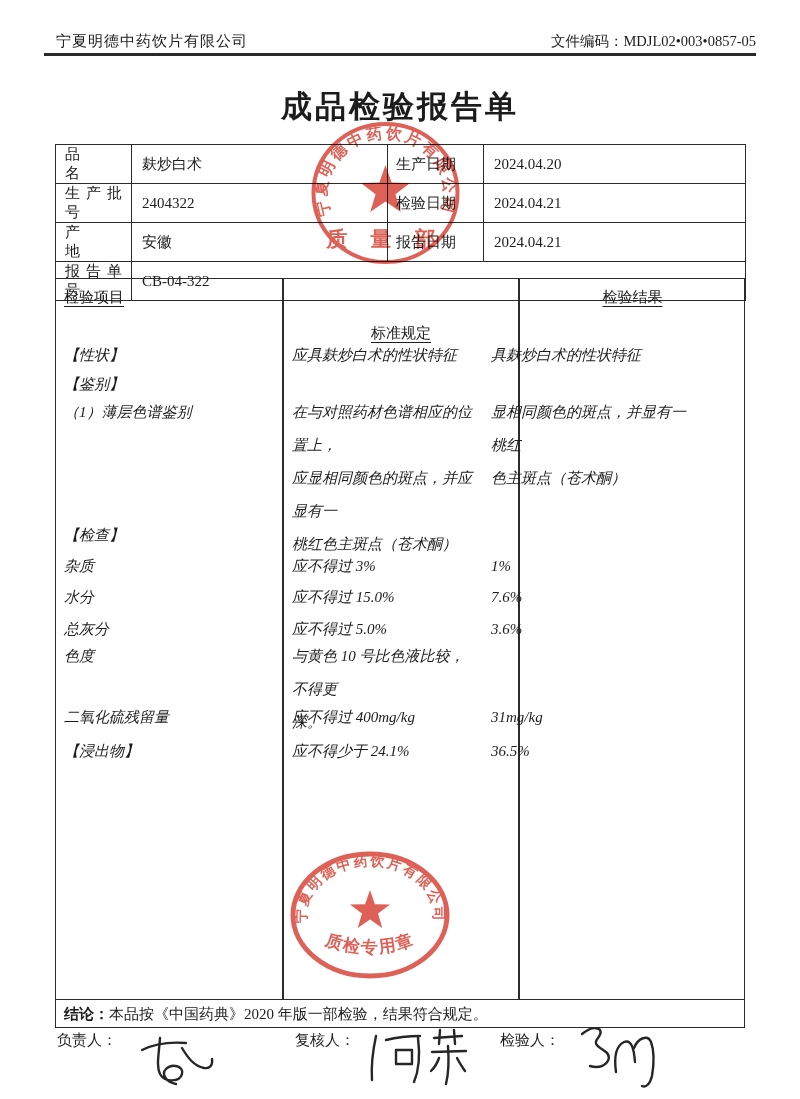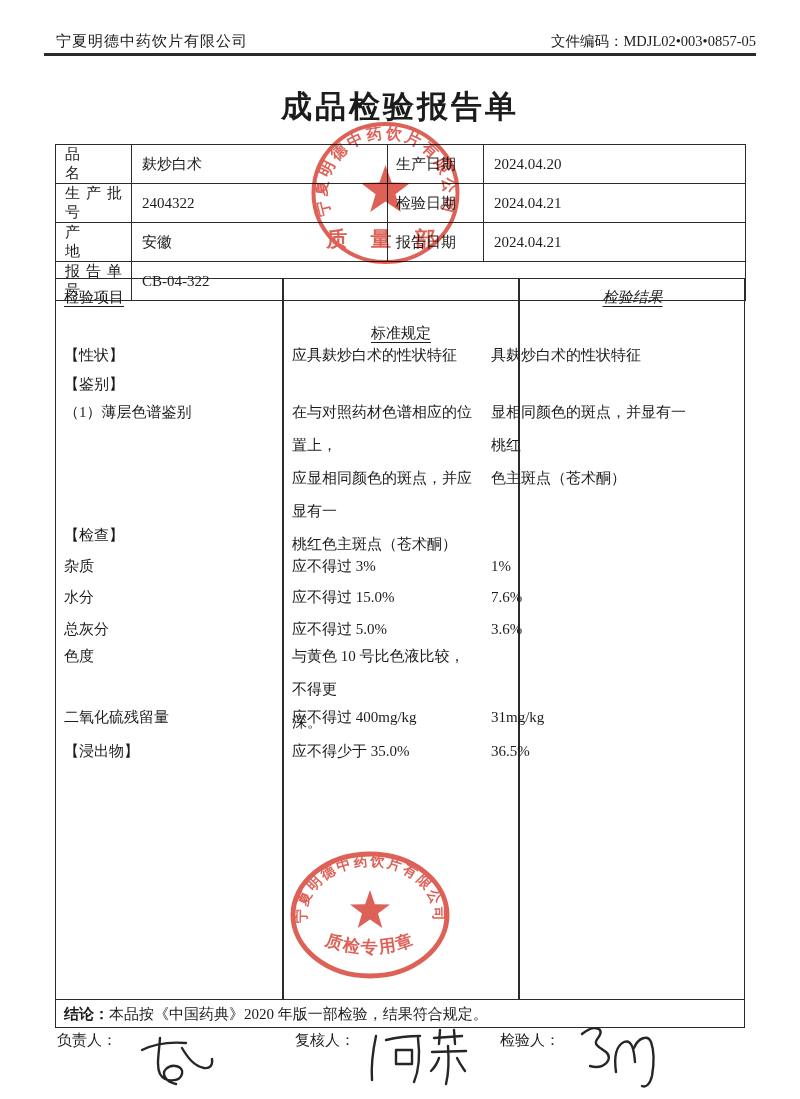--- a/index.html
+++ b/index.html
@@ -22,22 +22,22 @@
   table.info td.lbl  { text-align:justify; text-align-last:justify; padding:0 9px; }
   table.info td.val  { padding-left:10px; }
   table.info td.lbl2 { padding-left:8px; }
   
   .mtable { position:absolute; left:55px; top:278px; width:690px; height:750px;
             border:1.8px solid #2b2b2b; font-size:15px; }
   .vline { position:absolute; top:0; width:1.6px; height:720px; background:#2b2b2b; }
   .vline.v1 { left:226px; } .vline.v2 { left:462px; }
   .mhead { position:absolute; top:7px; line-height:22px; }
   .mhead span { text-decoration:underline; text-underline-offset:4px; }
-  .mh1 { left:8px; } .mh2 { left:227px; width:236px; text-align:center; } .mh3 { left:463px; width:227px; text-align:center;font-style:italic; }
-  .mrow { position:absolute; left:0; width:100%; display:flex; line-height:33px; }
+  .mh1 { left:8px; } .mh2 { left:227px; width:236px; text-align:center; } .mh3 { left:463px; width:227px; text-align:center; }
+  .mrow { position:absolute; left:0; width:100%; display:flex; line-height:33px;font-style:italic; }
   .mrow .c1 { width:227px; padding:0 8px; }
   .mrow .c2 { width:199px; padding:0 9px; white-space:pre-line; }
   .mrow .c3 { width:227px; padding:0 9px; white-space:pre-line; }
   .concl { position:absolute; left:0; right:0; top:720px; height:30px;
            border-top:1.6px solid #2b2b2b; line-height:29px; padding-left:8px; }
   .concl .b { font-weight:bold; }
   
   .signrow { position:absolute; top:1031px; left:0; width:100%; font-size:15px; }
   .signlbl { position:absolute; white-space:nowrap; }
   .s1 { left:57px; } .s2 { left:295px; } .s3 { left:500px; }
@@ -143,21 +143,21 @@
       <div class="c2">与黄色 10 号比色液比较，不得更
 深。</div>
     </div>
     <div class="mrow" style="top:422px">
       <div class="c1">二氧化硫残留量</div>
       <div class="c2">应不得过 400mg/kg</div>
       <div class="c3">31mg/kg</div>
     </div>
     <div class="mrow" style="top:456px">
       <div class="c1">【浸出物】</div>
-      <div class="c2">应不得少于 35.0%</div>
+      <div class="c2">应不得少于 24.1%</div>
       <div class="c3">36.5%</div>
     </div>
 
     <div class="concl">
       <span class="b">结论：</span><span>本品按《中国药典》2020 年版一部检验，结果符合规定。</span>
     </div>
   </div>
 
   <div class="signrow">
     <span class="signlbl s1">负责人：</span>

